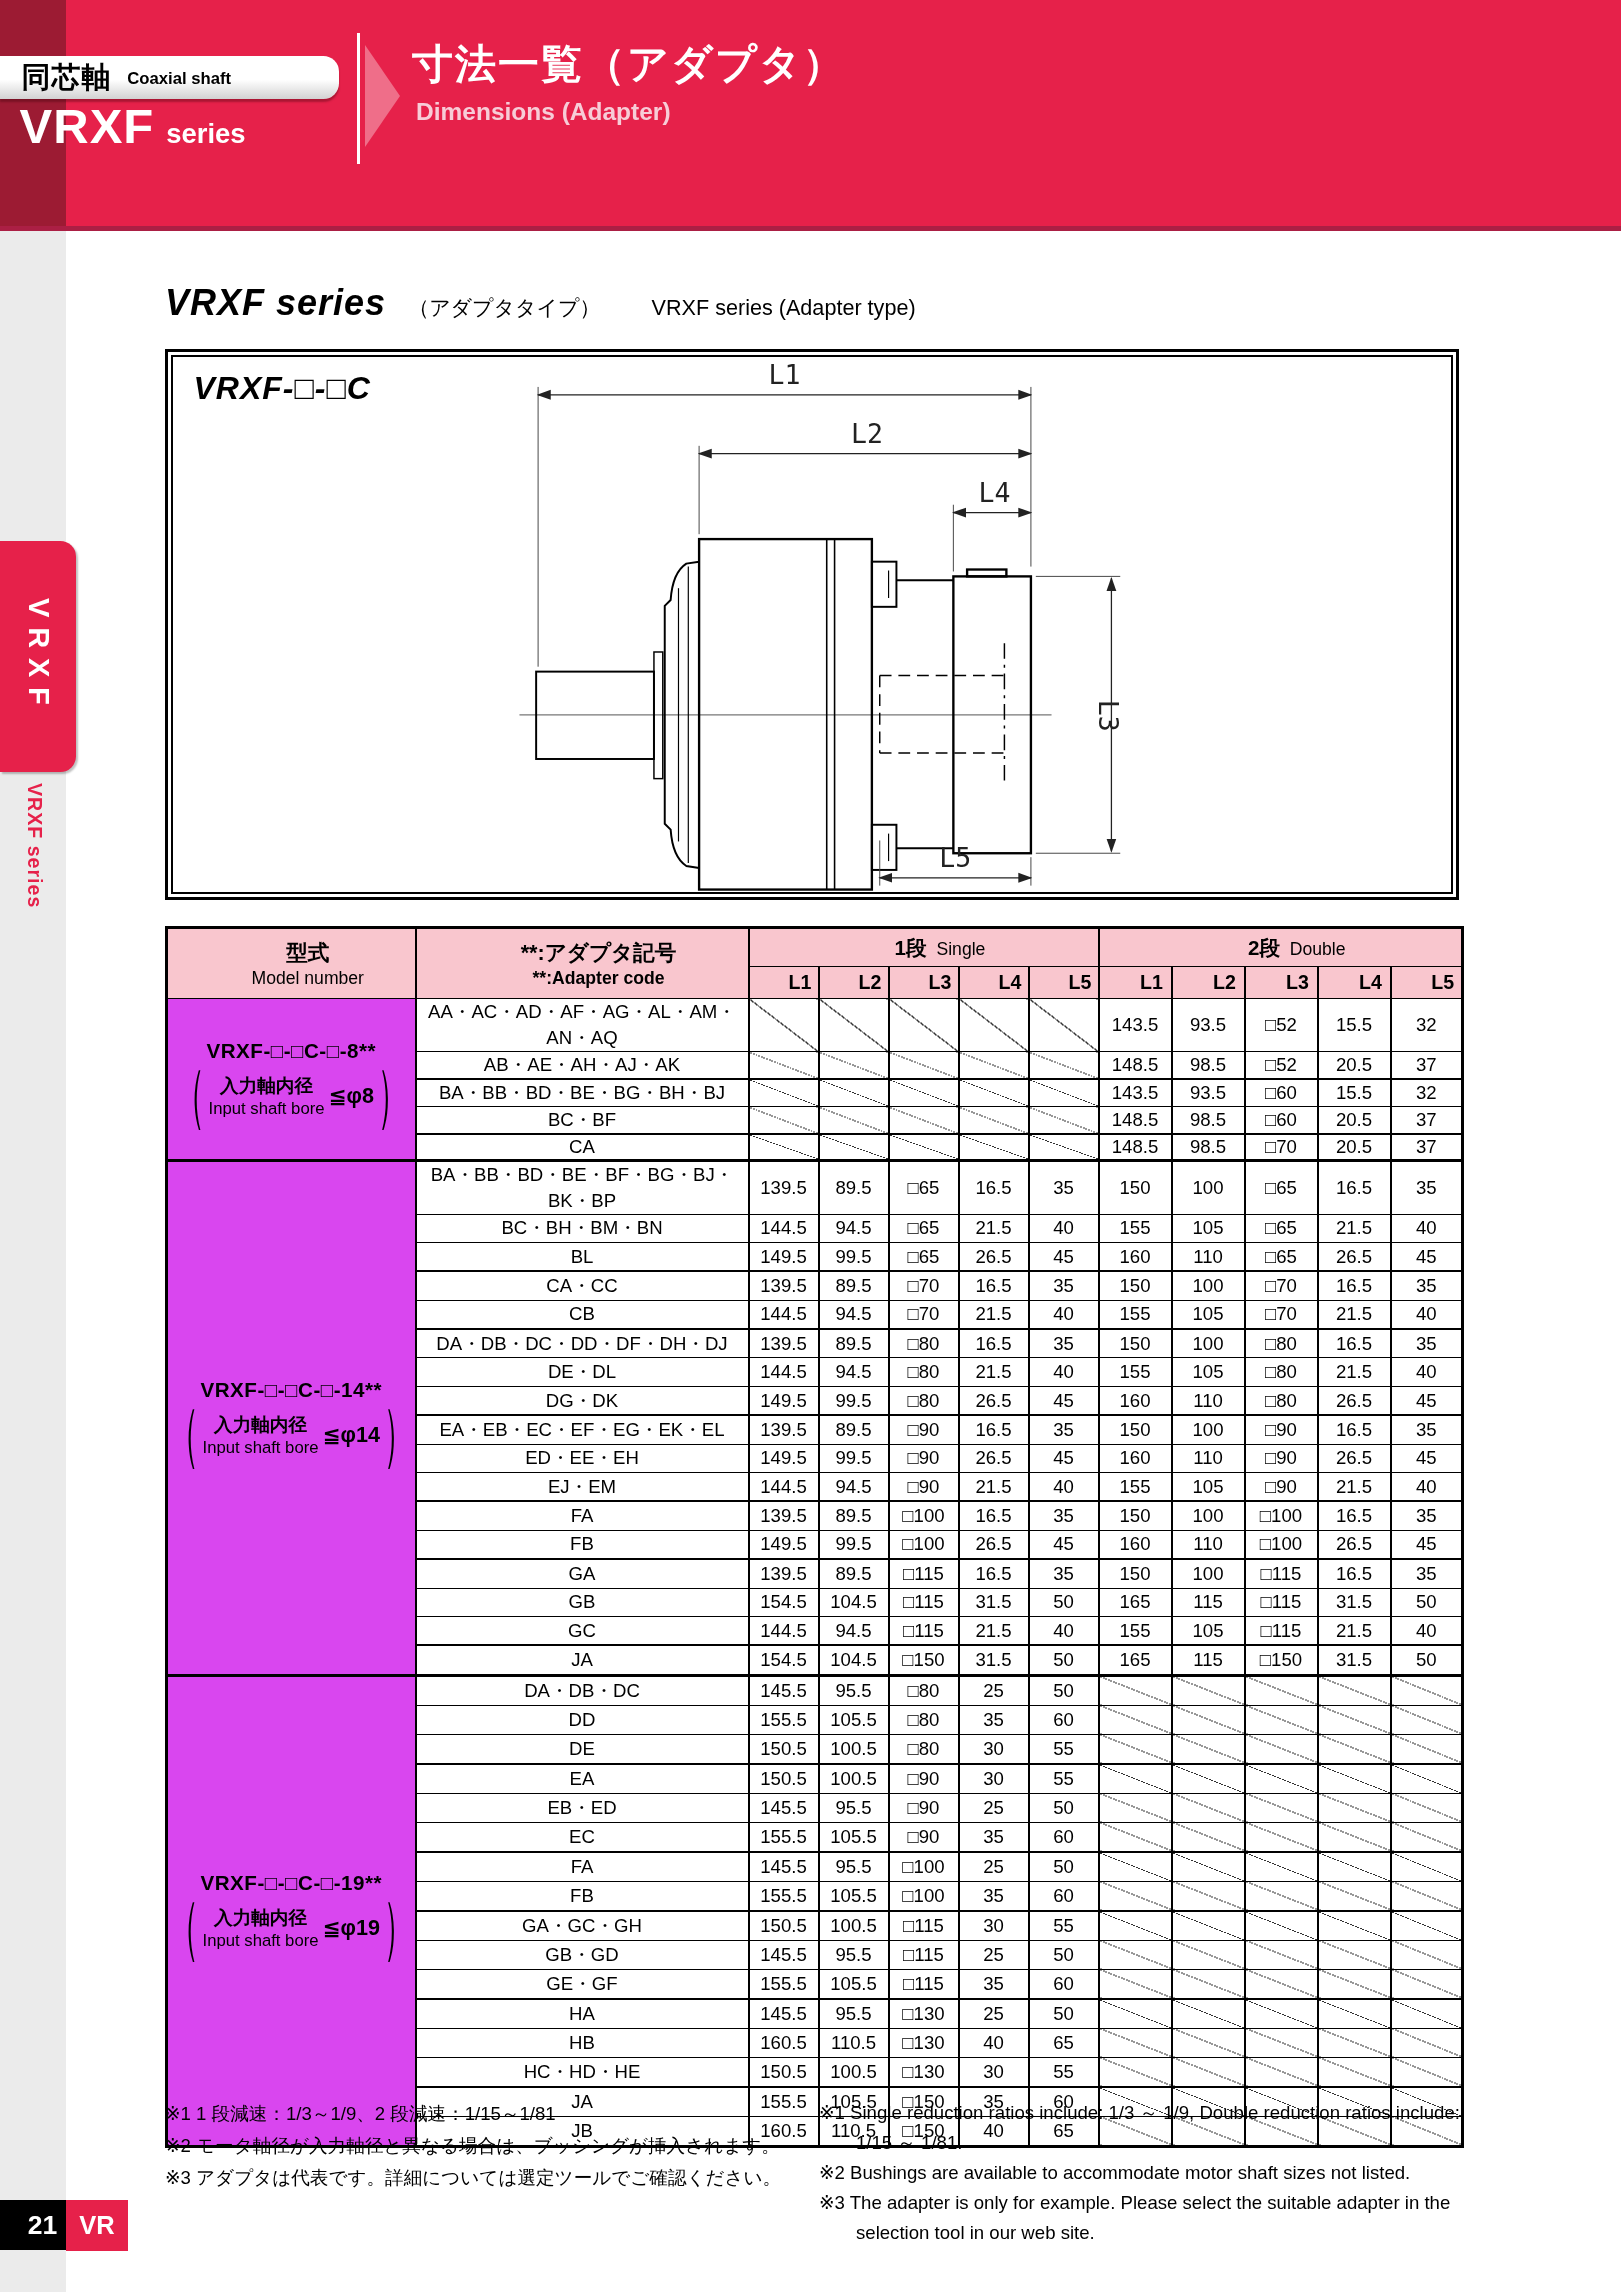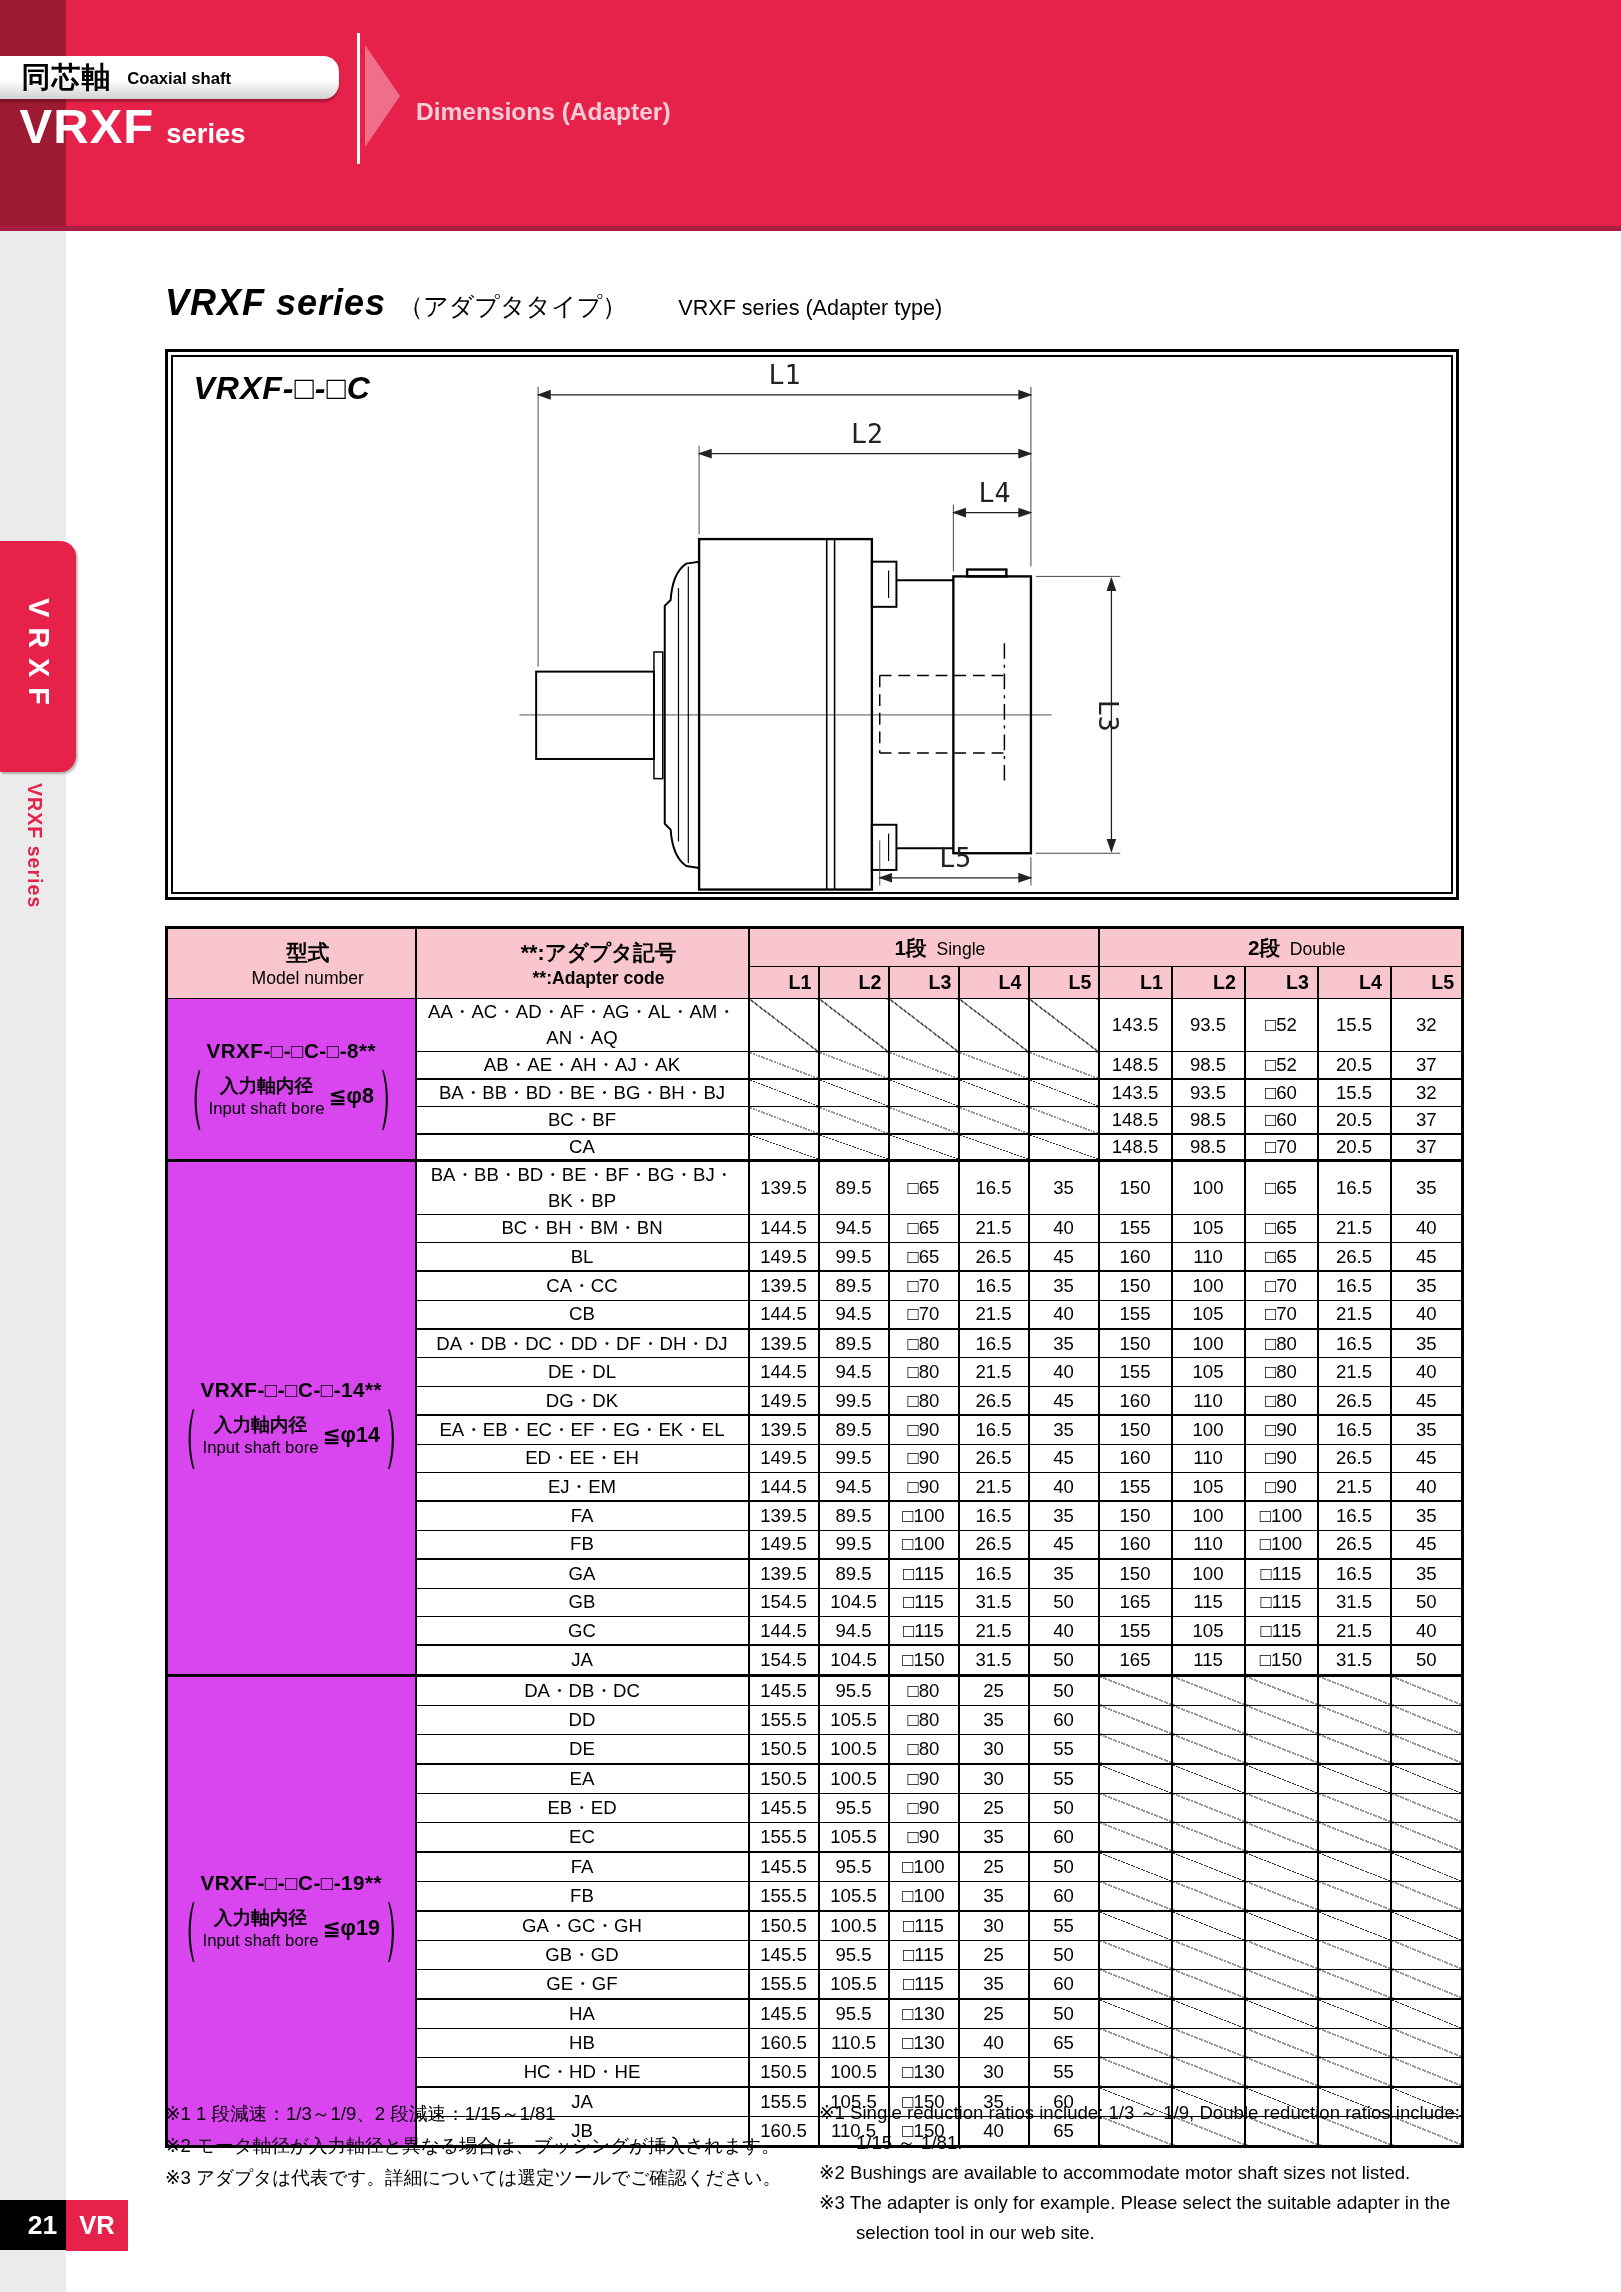--- a/index.html
+++ b/index.html
@@ -34,21 +34,21 @@
   .side-series{position:absolute;left:0;top:782px;width:69px;height:127px;display:flex;align-items:center;justify-content:center;}
   .side-series span{writing-mode:vertical-rl;color:#e6214a;font-size:19.6px;font-weight:bold;letter-spacing:1px;}
   .pagebox-black{position:absolute;left:0;top:2200px;width:66px;height:50px;background:#000;color:#fff;
                  font-size:26.5px;font-weight:bold;display:flex;align-items:center;justify-content:flex-end;padding-right:8.8px;box-sizing:border-box;}
   .pagebox-red{position:absolute;left:66px;top:2200px;width:62px;height:51px;background:#e6214a;color:#fff;
                font-size:25.5px;font-weight:bold;display:flex;align-items:center;justify-content:center;}
 
   
   .sect-head{position:absolute;left:165px;top:282px;display:flex;align-items:baseline;white-space:nowrap;}
   .sect-main{font-style:italic;font-weight:bold;font-size:36px;letter-spacing:1px;}
-  .sect-jp{font-size:25px;margin-left:12px;}
+  .sect-jp{font-size:21px;margin-left:22px;}
   .sect-en{font-size:21.6px;margin-left:51px;}
 
   
   .draw-box{position:absolute;left:165px;top:349px;width:1294px;height:551px;border:3.9px solid #000;box-sizing:border-box;}
   .draw-inner{position:absolute;left:2.9px;top:2.9px;right:2.9px;bottom:2.9px;border:2px solid #000;}
   .model-callout{position:absolute;left:25.5px;top:17.6px;font-style:italic;font-weight:bold;font-size:32px;letter-spacing:1px;}
   .draw-svg{position:absolute;left:0;top:0;width:100%;height:100%;}
   .dimtext{font-family:"DejaVu Sans Mono","Liberation Mono",monospace;font-size:27px;fill:#222;}
 
   
@@ -97,20 +97,21 @@
     <div class="banner-maroon"></div>
     <div class="coax-tab">
       <span class="coax-jp">同芯軸</span>
       <span class="coax-en">Coaxial shaft</span>
     </div>
     <div class="banner-series">
       <span class="big">VRXF</span><span class="small">series</span>
     </div>
     <div class="banner-divider"></div>
     <div class="banner-arrow"></div>
+    <div class="banner-title-jp">寸法一覧（アダプタ）</div>
     <div class="banner-title-en">Dimensions (Adapter)</div>
     <div class="banner-bottom"></div>
   </div>
 
   <div class="side-strip"></div>
   <div class="side-tab">
     <span>VRXF</span>
   </div>
   <div class="side-series">
     <span>VRXF series</span>

